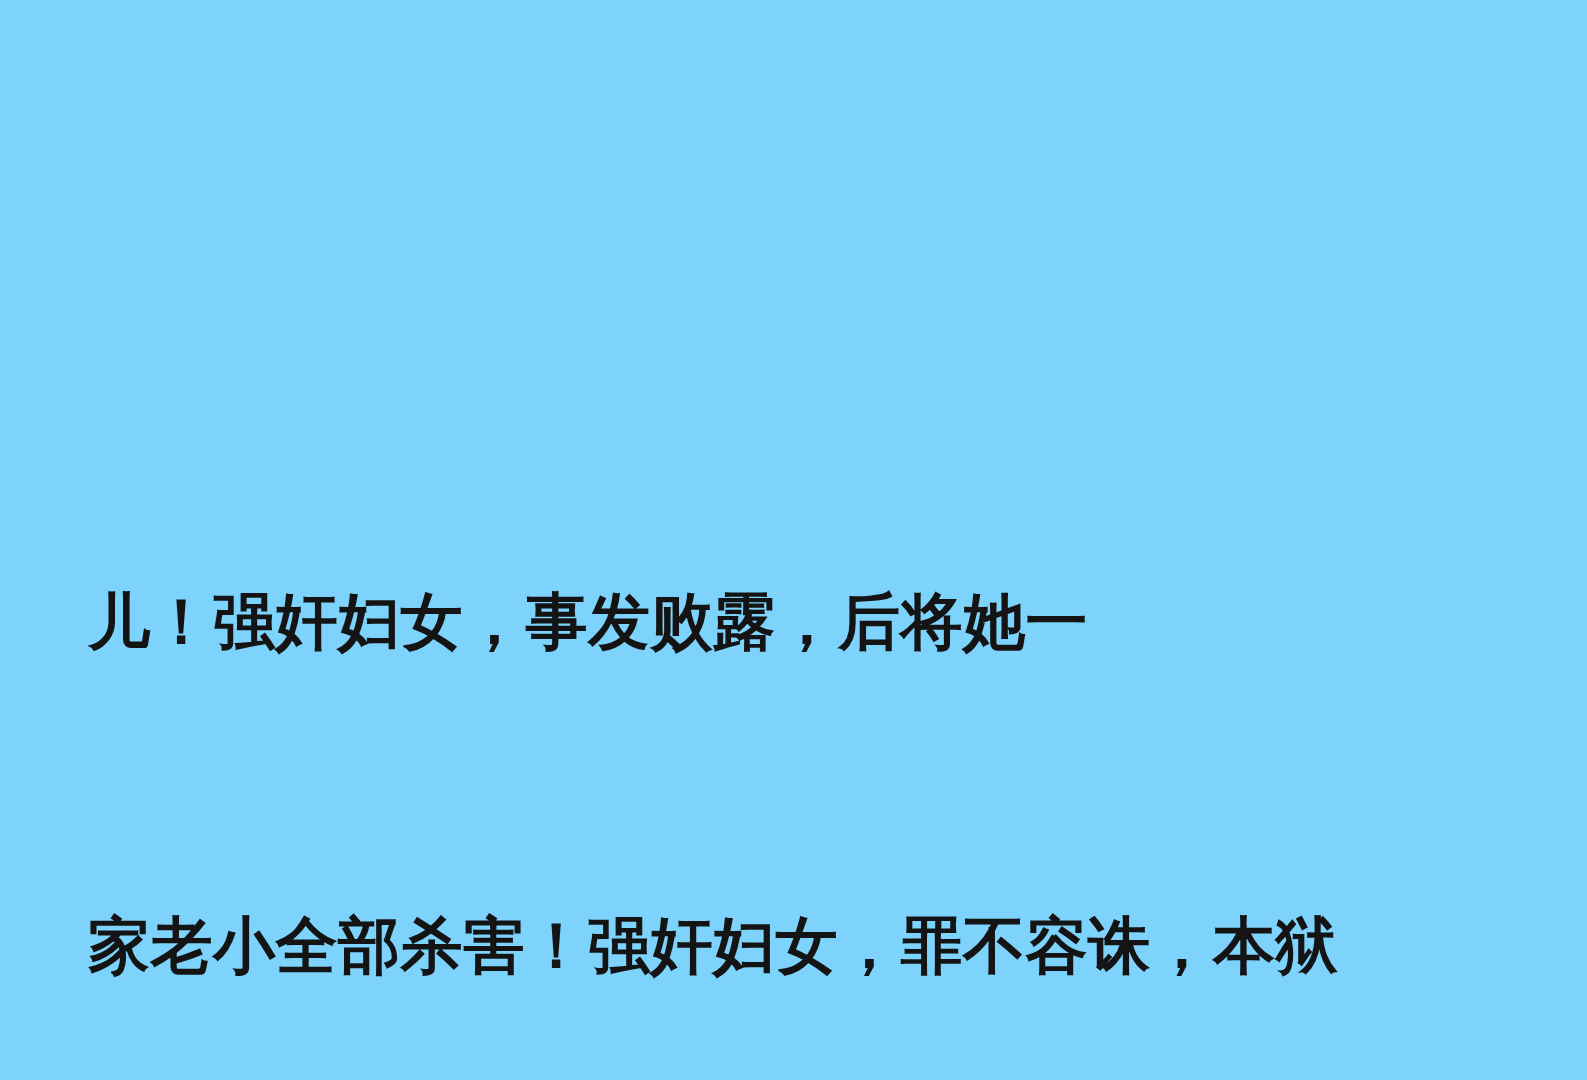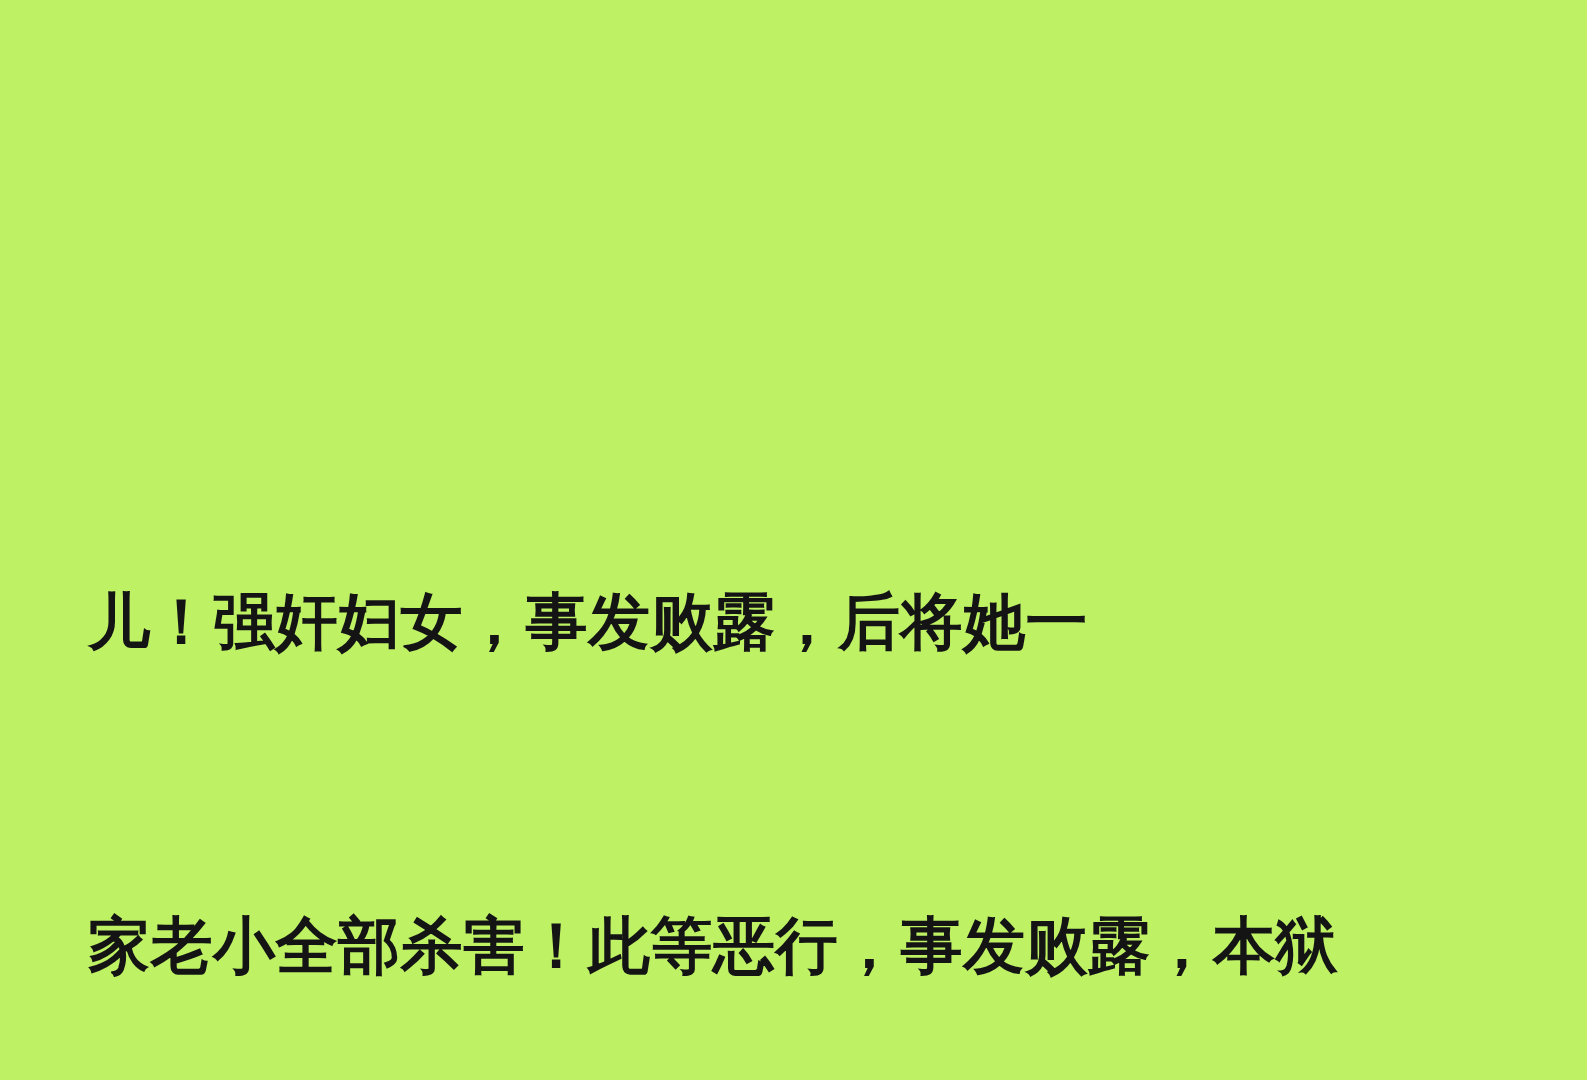--- a/index.html
+++ b/index.html
@@ -10,21 +10,21 @@
   body {
     width: 1587px;
     height: 1080px;
     overflow: hidden;
     font-family: "Liberation Sans", "DejaVu Sans", sans-serif;
   }
   .page {
     position: relative;
     width: 1587px;
     height: 1080px;
-    background: #bef264;
+    background: #7dd3fc;
     box-sizing: border-box;
     padding: 28px 40px 0 88px;
   }
   .text-body {
     color: #141414;
     font-size: 62px;
     line-height: 108px;
     font-weight: 700;
     letter-spacing: 0.5px;
     white-space: pre-wrap;
@@ -39,21 +39,21 @@
   }
 </style>
 </head>
 <body>
 
 <div class="page">
   <div class="text-body">
 
     <div class="para">
       <span class="line">儿！强奸妇女，事发败露，后将她一</span>
-      <span class="line">家老小全部杀害！此等恶行，事发败露，本狱</span>
+      <span class="line">家老小全部杀害！强奸妇女，罪不容诛，本狱</span>
       
       
       
     </div>
 
     
 
   </div>
 </div>
 

